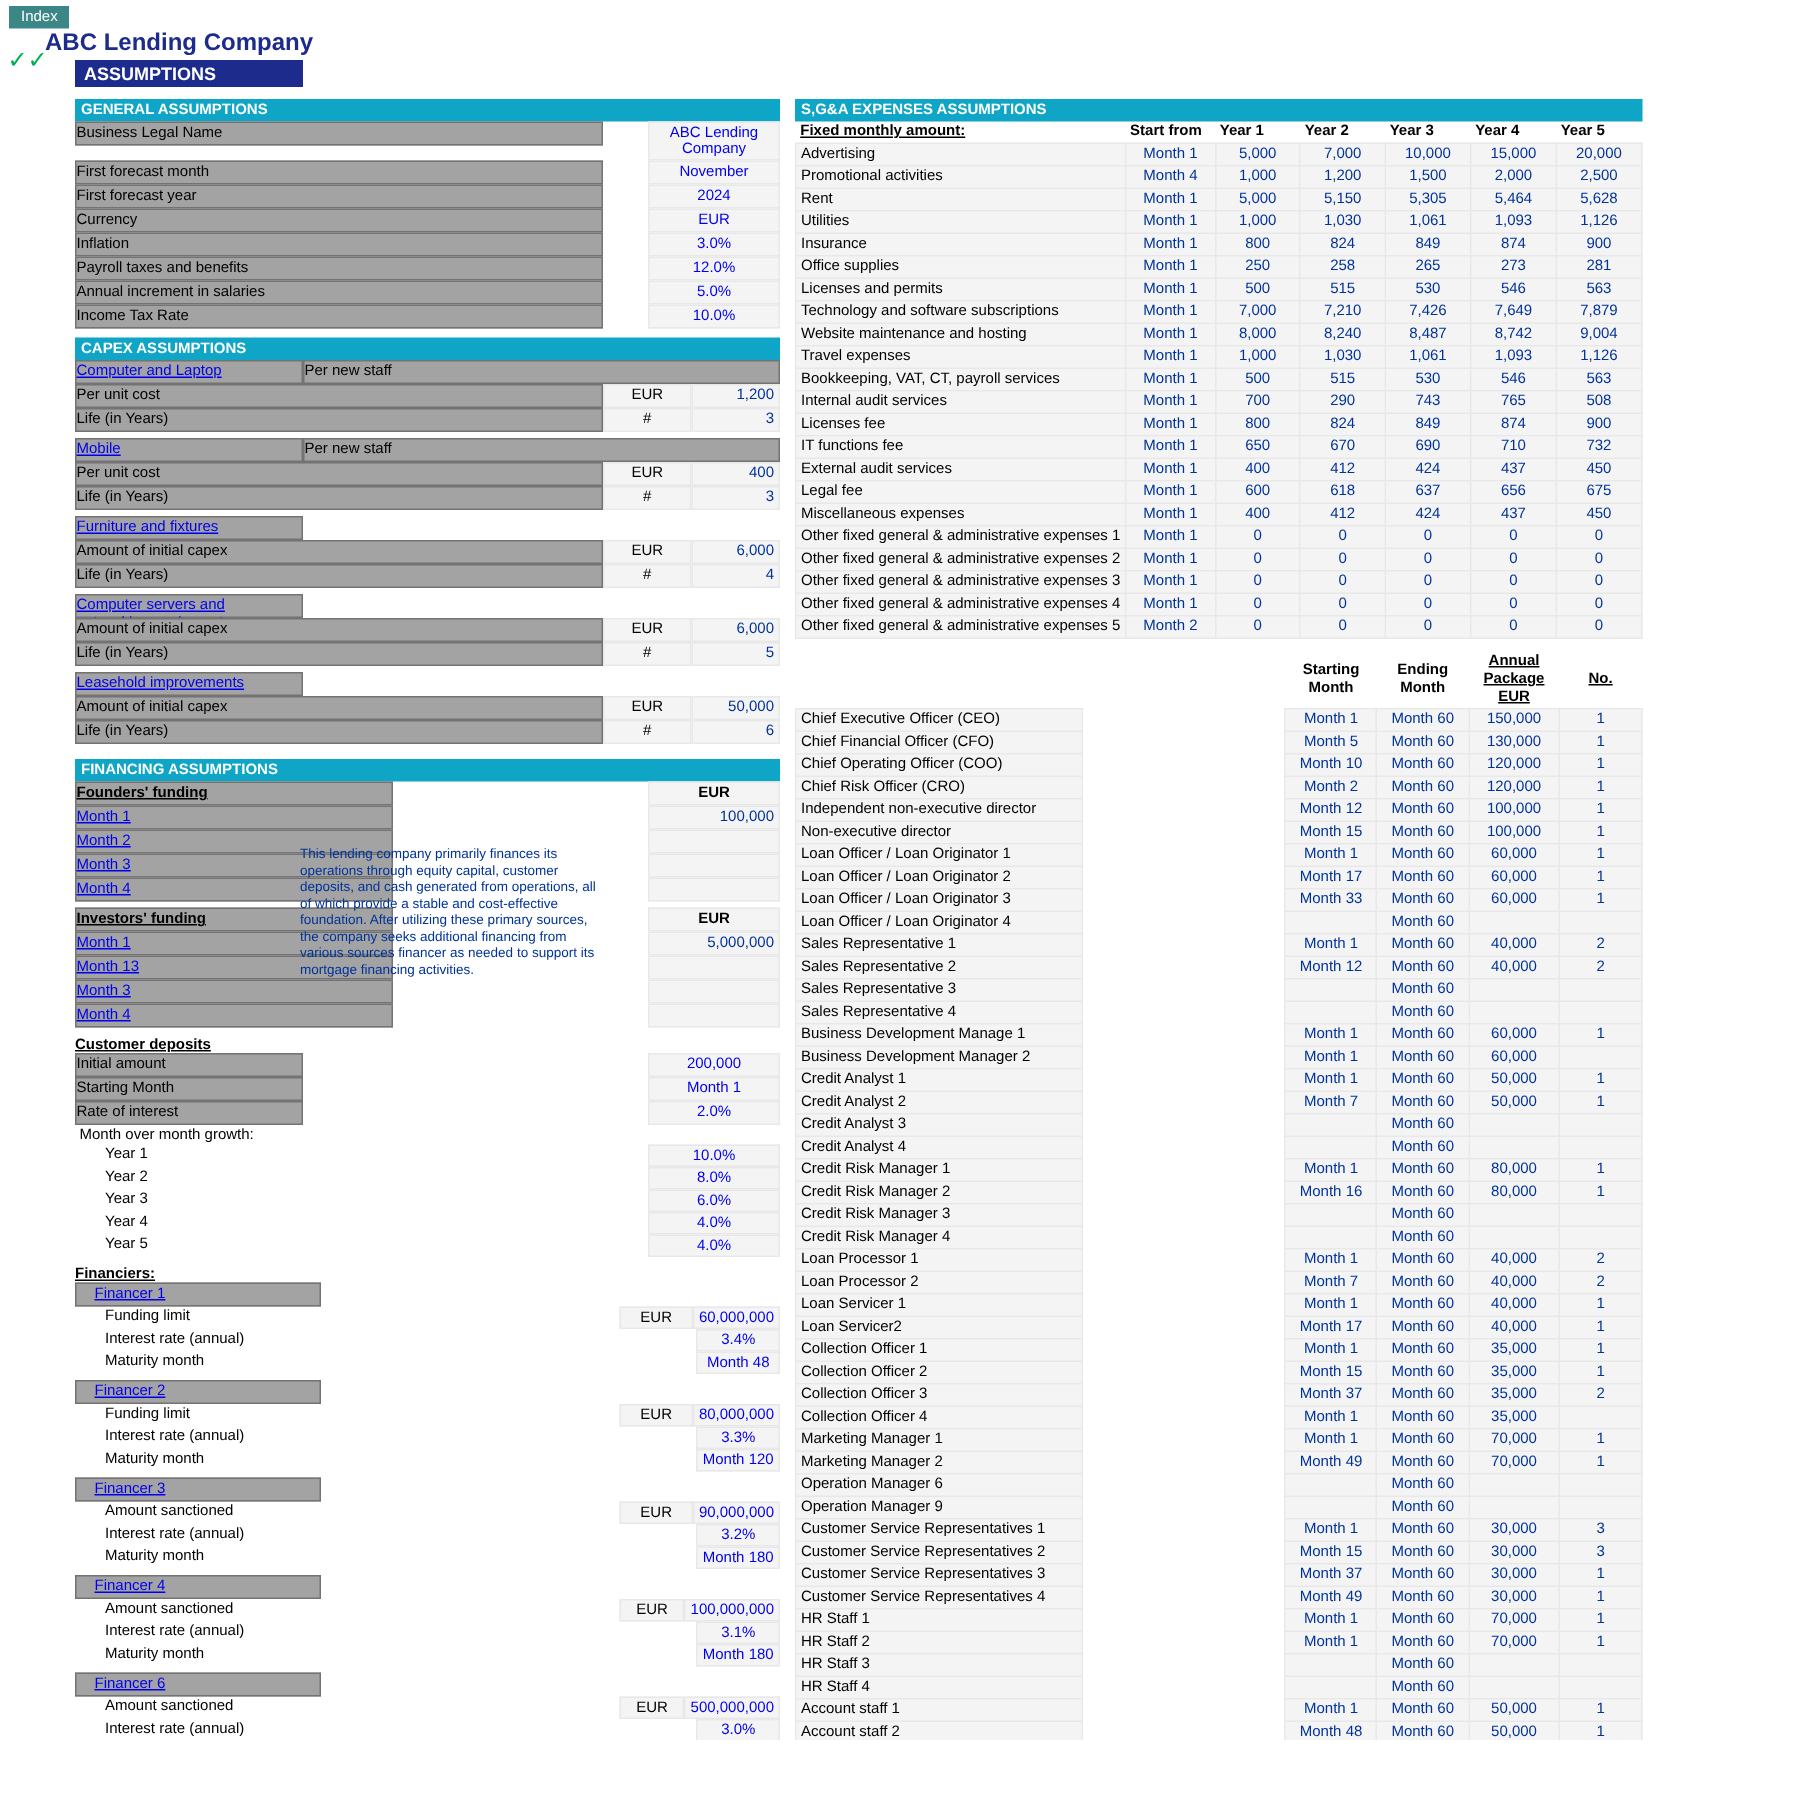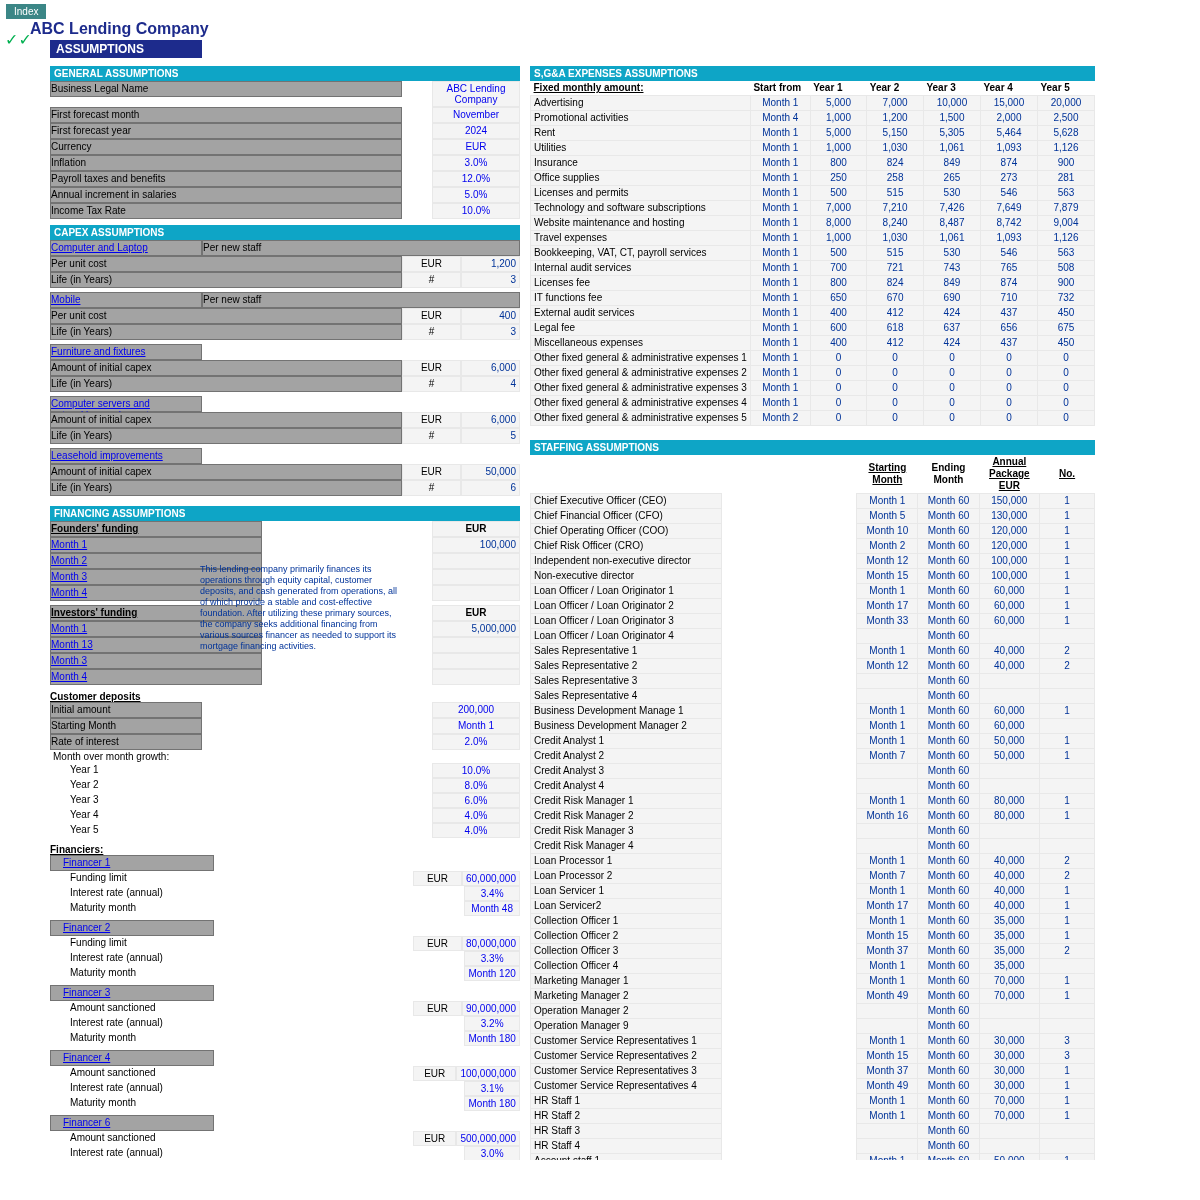--- a/index.html
+++ b/index.html
@@ -504,21 +504,21 @@
             <td class="v">530</td>
             <td class="v">546</td>
             <td class="v">563</td>
           </tr>
         </tbody>
         <tbody>
           <tr>
             <td class="name">Internal audit services</td>
             <td class="v">Month 1</td>
             <td class="v">700</td>
-            <td class="v">721</td>
+            <td class="v">290</td>
             <td class="v">743</td>
             <td class="v">765</td>
             <td class="v">508</td>
           </tr>
         </tbody>
         <tbody>
           <tr>
             <td class="name">Licenses fee</td>
             <td class="v">Month 1</td>
             <td class="v">800</td>
@@ -623,27 +623,26 @@
             <td class="v">0</td>
             <td class="v">0</td>
             <td class="v">0</td>
             <td class="v">0</td>
             <td class="v">0</td>
           </tr>
         </tbody>
       </table>
 
   <div style="height:8px"></div>
-  <div class="section-header">STAFFING ASSUMPTIONS</div>
   <table class="tbl" id="staffing-tbl">
         <tbody>
           <tr>
             <th></th>
             <th style="width:170px"></th>
-            <th style="text-decoration:underline">Starting<br>Month</th>
+            <th style="">Starting<br>Month</th>
             <th style="">Ending<br>Month</th>
             <th style="text-decoration:underline">Annual<br>Package<br>EUR</th>
             <th style="text-decoration:underline">No.</th>
           </tr>
         </tbody>
         <tbody>
           <tr>
             <td class="name">Chief Executive Officer (CEO)</td>
             <td></td>
             <td class="v">Month 1</td>
@@ -977,21 +976,21 @@
             <td class="name">Marketing Manager 2</td>
             <td></td>
             <td class="v">Month 49</td>
             <td class="v">Month 60</td>
             <td class="v">70,000</td>
             <td class="v">1</td>
           </tr>
         </tbody>
         <tbody>
           <tr>
-            <td class="name">Operation Manager 2</td>
+            <td class="name">Operation Manager 6</td>
             <td></td>
             <td class="v"></td>
             <td class="v">Month 60</td>
             <td class="v"></td>
             <td class="v"></td>
           </tr>
         </tbody>
         <tbody>
           <tr>
             <td class="name">Operation Manager 9</td>

